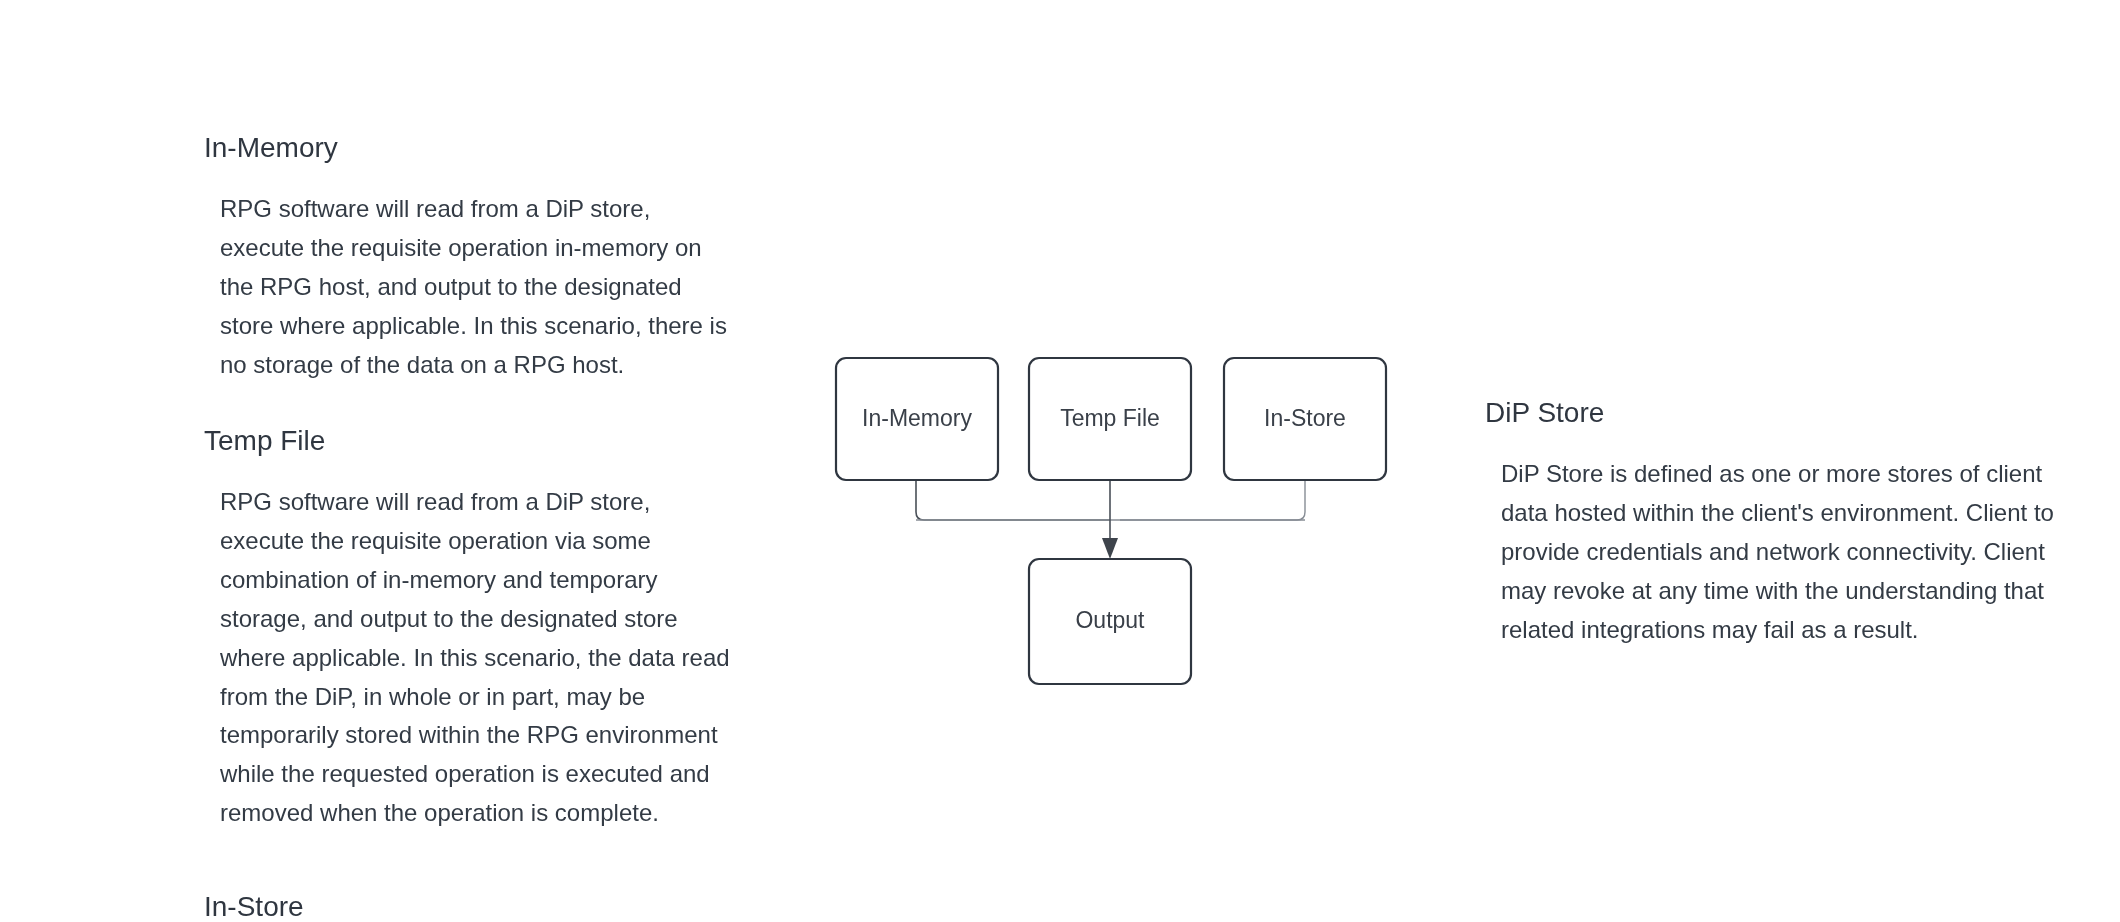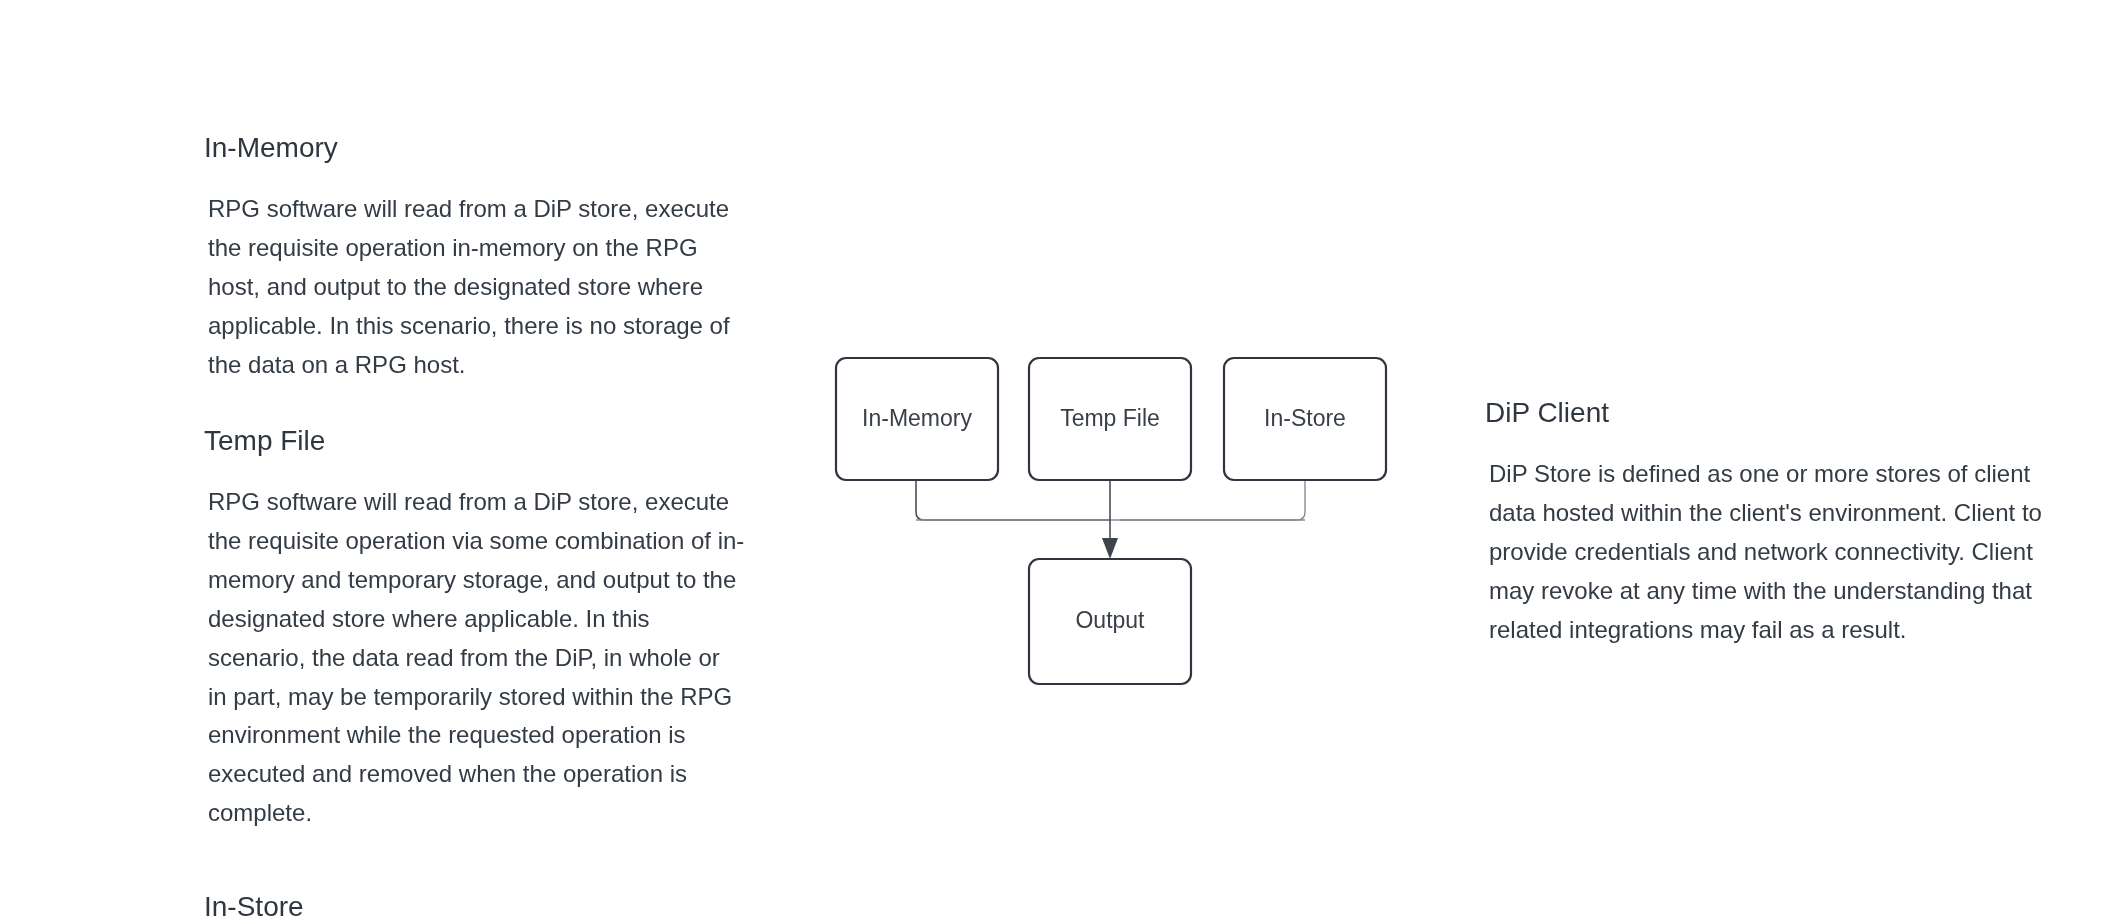--- a/index.html
+++ b/index.html
@@ -38,21 +38,21 @@
     font-weight: 400;
     line-height: 1.3;
     color: #2f3640;
     margin: 0;
   }
   .section-body {
     font-size: 24px;
     font-weight: 400;
     line-height: 1.62;
     color: #333b45;
-    margin: 4px;
+    margin: 16px;
   }
   .section-heading + .section-body {
     margin-top: 24px;
   }
   .section + .section {
     margin-top: 38px;
   }
   .section.extra-gap {
     margin-top: 56px;
   }
@@ -148,16 +148,16 @@
     <g>
       <rect class="node-box" x="209" y="219" width="162" height="125" rx="10" ry="10"></rect>
       <text class="node-label" x="290" y="282">Output</text>
     </g>
 
   </svg>
 </div>
 
 <div class="column" id="right-column">
   <div class="section">
-    <h2 class="section-heading">DiP Client</h2>
+    <h2 class="section-heading">DiP Store</h2>
     <p class="section-body">DiP Store is defined as one or more stores of client data hosted within the client's environment. Client to provide credentials and network connectivity. Client may revoke at any time with the understanding that related integrations may fail as a result.</p>
   </div>
 </div>
 
 </body></html>

